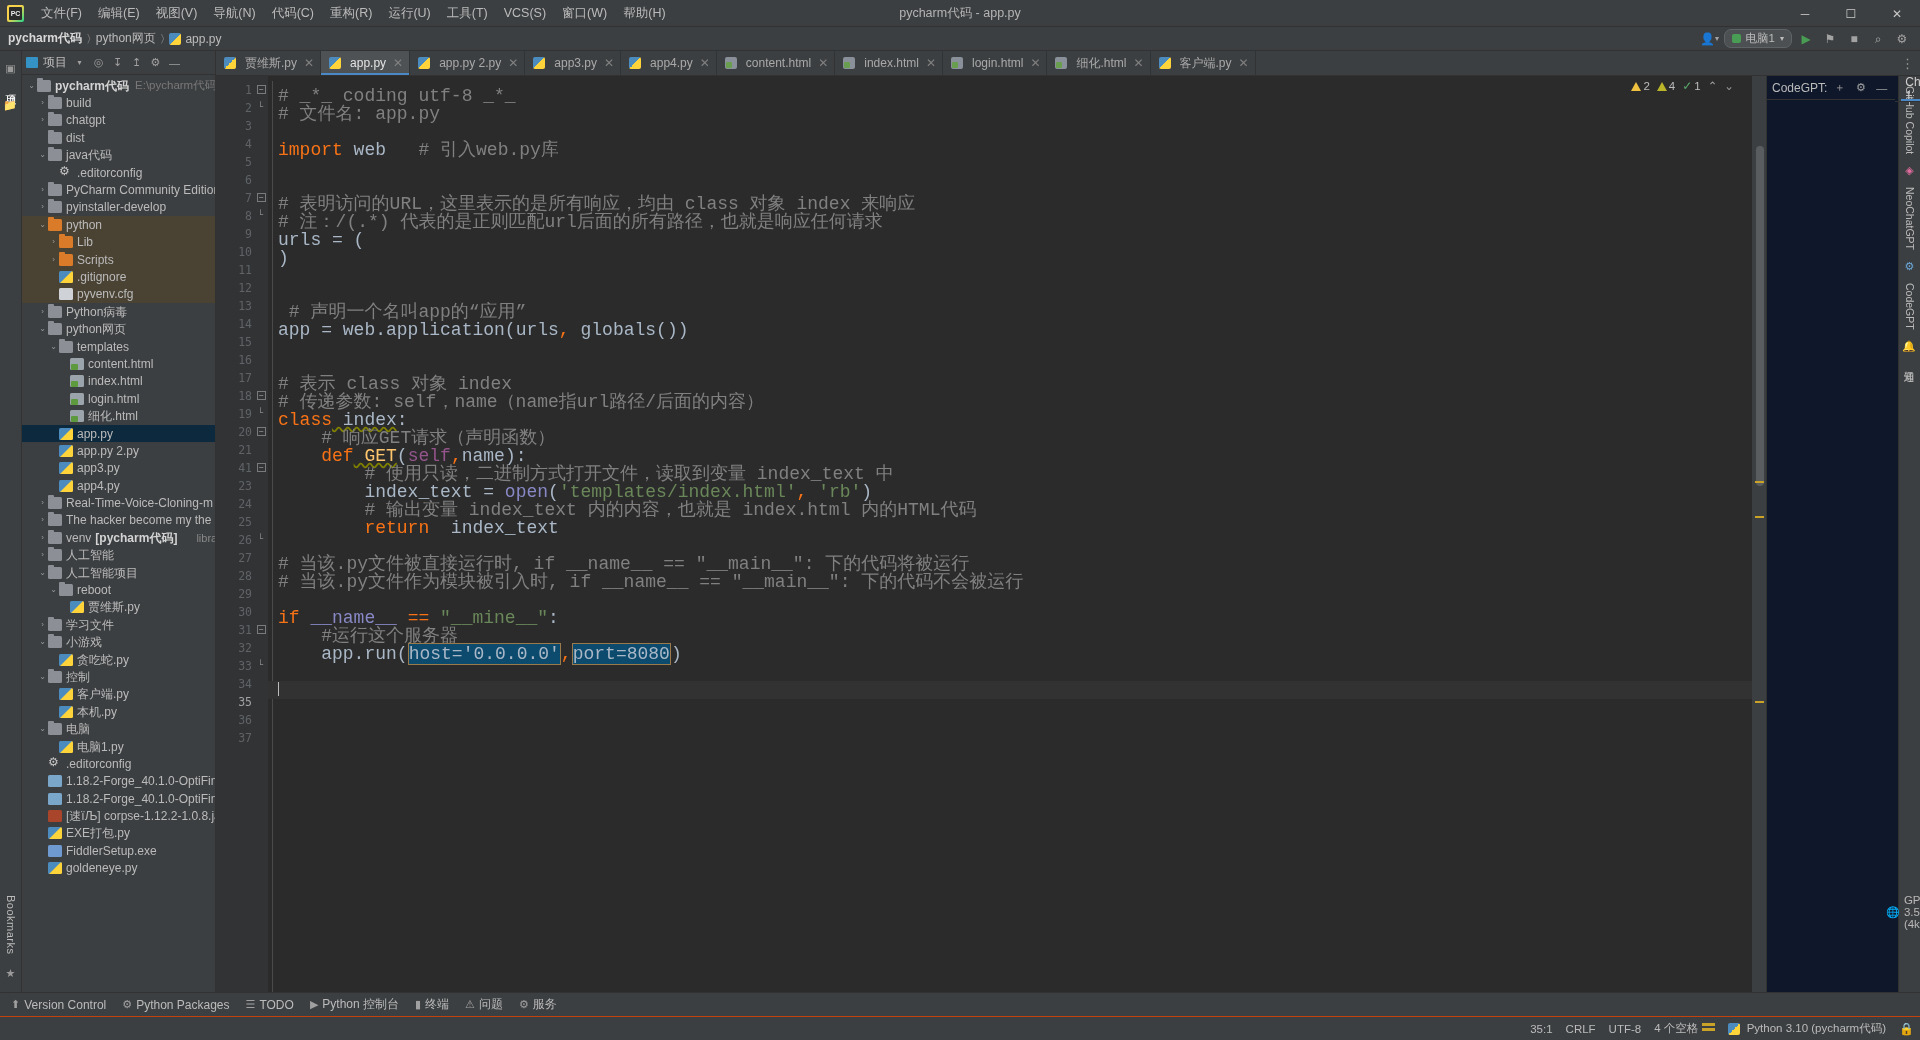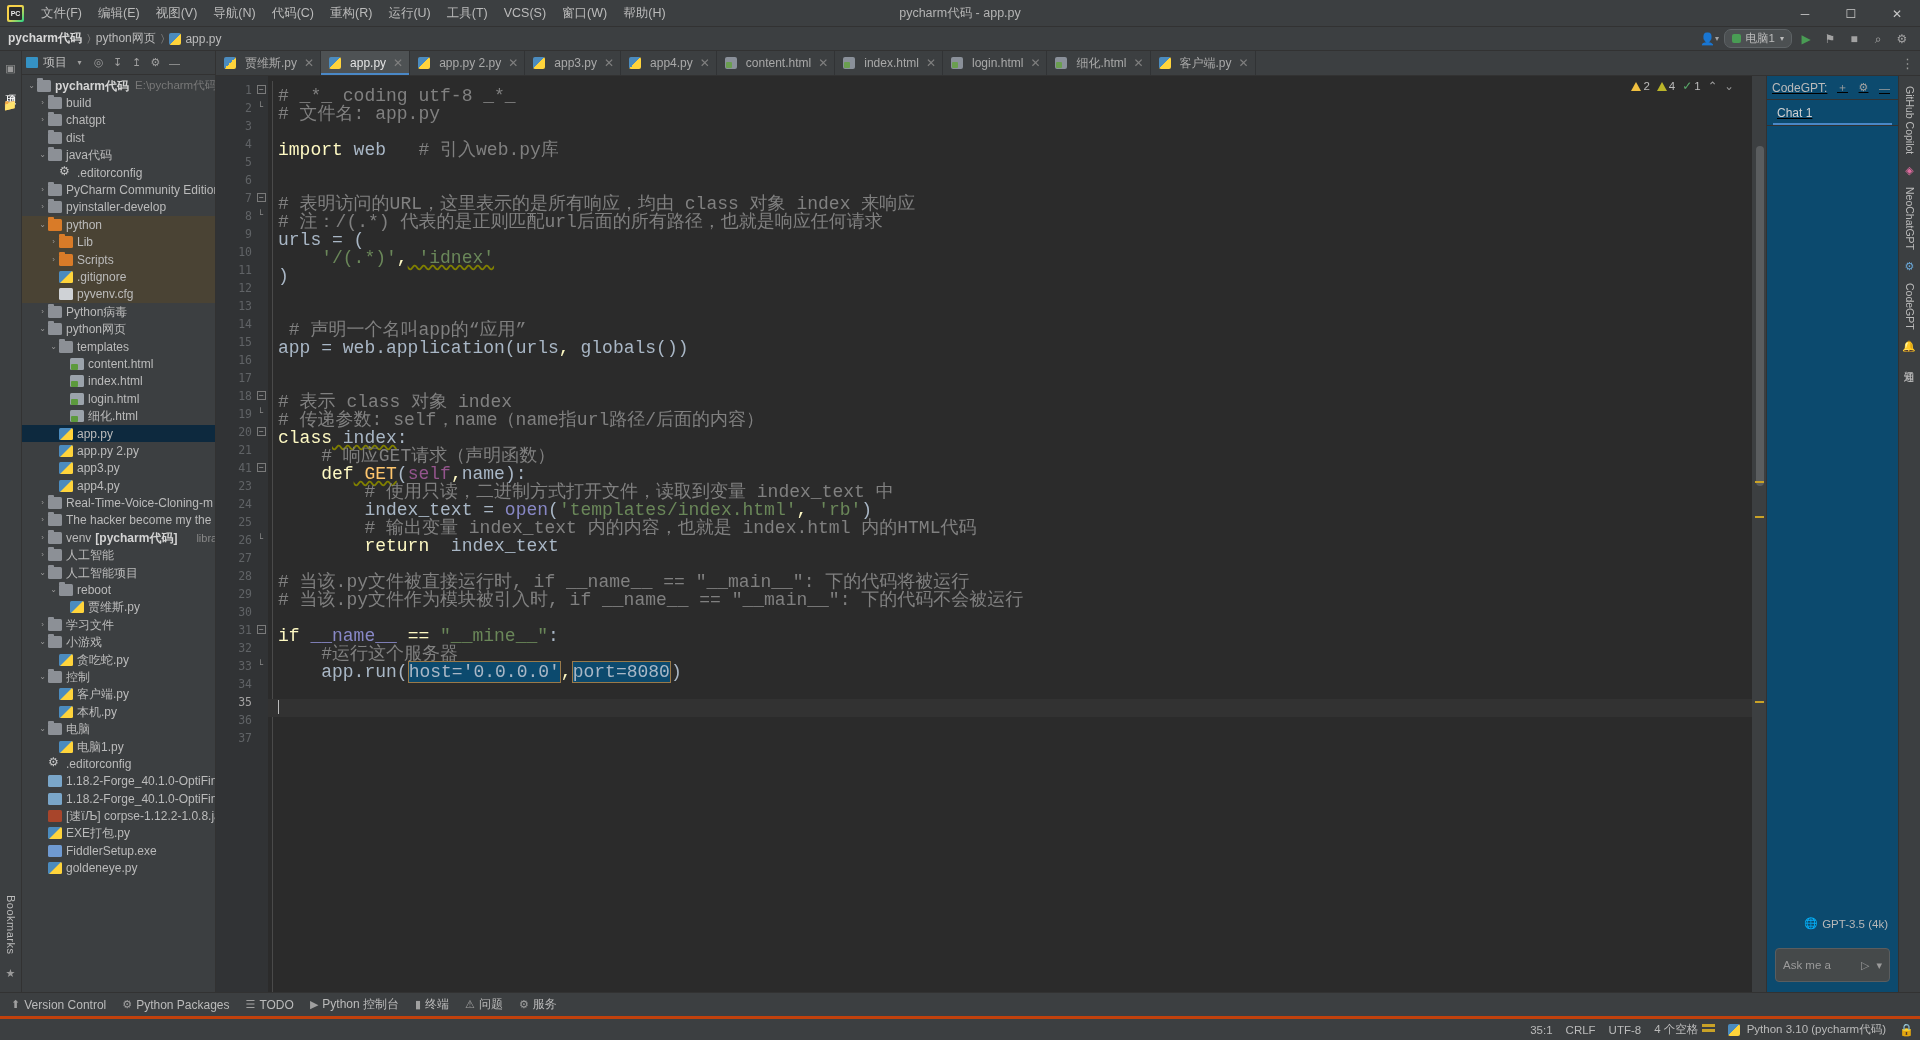--- a/index.html
+++ b/index.html
@@ -225,21 +225,21 @@
     height: 18px; line-height: 18px; white-space: pre; padding-left: 10px;
     position: relative;
   }
   .cline.cur { background: #323232; }
   .fold-line {
     position: absolute; left: 4px; top: 5px; bottom: 0; width: 1px;
     background: #4a4a4a;
   }
   
   .cm { color: #808080; }       
-  .kw { color: #fef9c3; }       
+  .kw { color: #f97316; }       
   .st { color: #6a8759; }       
   .fn { color: #ffc66d; }       
   .id { color: #a9b7c6; }
   .self { color: #94558d; }
   .pred { color: #8888c6; }
   .err { text-decoration: underline wavy #808000; text-decoration-skip-ink: none; }
   .hl-orange { background: #0c4a6e; border: 1px solid #9a7a4a; }
   .caret {
     display: inline-block; width: 1px; height: 14px; background: #bbbbbb;
     vertical-align: middle; position: relative; top: -1px;
@@ -269,22 +269,22 @@
     border-right: 5px solid transparent; border-bottom: 9px solid #f0c040;
   }
   .warn-tri2 {
     width: 0; height: 0; border-left: 5px solid transparent;
     border-right: 5px solid transparent; border-bottom: 9px solid #bbb529;
   }
   .ok-check { color: #59a869; font-size: 12px; }
 
   
   .chat-panel {
-    width: 132px; flex: 0 0 132px; background: #0c4a6e; display: flex;
-    flex-direction: column; border-left: 1px solid #323232; position: relative; text-decoration: underline;
+    width: 132px; flex: 0 0 132px; background: #0f172a; display: flex;
+    flex-direction: row; border-left: 1px solid #323232; position: relative;
   }
   .chat-head {
     height: 24px; flex: 0 0 24px; display: flex; align-items: center;
     padding: 0 5px; gap: 4px; font-size: 12px; color: #bbbbbb;
     border-bottom: 1px solid #323232;
   }
   .chat-head-title { flex: 1 1 auto; }
   .chat-tab {
     height: 26px; flex: 0 0 26px; display: flex; align-items: center;
     padding: 0 10px; font-size: 12px; color: #d0d0d0; position: relative;
@@ -330,21 +330,21 @@
   }
   .bb-item {
     display: flex; align-items: center; gap: 4px; padding: 2px 7px;
     white-space: nowrap;
   }
   .bb-ico { font-size: 11px; color: #a0a0a0; }
 
   
   .statusbar {
     height: 24px; flex: 0 0 24px; background: #3c3f41; display: flex;
-    align-items: center; border-top: 3px solid #c2410c; font-size: 11.5px;
+    align-items: center; border-top: 1px solid #c2410c; font-size: 11.5px;
     color: #bbbbbb; padding: 0 6px;
   }
   .sb-left { display: flex; align-items: center; gap: 4px; }
   .sb-right { margin-left: auto; display: flex; align-items: center; gap: 13px; }
   .sb-item { white-space: nowrap; }
   .lock-ico { font-size: 12px; color: #a0a0a0; }
   .indent-ico {
     width: 13px; height: 11px; display: inline-block;
     background: linear-gradient(180deg,#c9a227 0 3px,transparent 3px 100%);
     position: relative; vertical-align: middle;
@@ -765,21 +765,20 @@
           <div class="fold-line"></div>
         <div class="cline"><span class="cm"># _*_ coding utf-8 _*_</span></div>
             <div class="cline"><span class="cm"># 文件名: app.py</span></div>
             <div class="cline"></div>
             <div class="cline"><span class="kw">import</span><span class="id"> web</span><span class="cm">   # 引入web.py库</span></div>
             <div class="cline"></div>
             <div class="cline"></div>
             <div class="cline"><span class="cm"># 表明访问的URL，这里表示的是所有响应，均由 class 对象 index 来响应</span></div>
             <div class="cline"><span class="cm"># 注：/(.*) 代表的是正则匹配url后面的所有路径，也就是响应任何请求</span></div>
             <div class="cline"><span class="id">urls = (</span></div>
-            <div class="cline"><span class="st">    '/(.*)'</span><span class="kw">,</span><span class="st err"> 'idnex'</span></div>
             <div class="cline"><span class="id">)</span></div>
             <div class="cline"></div>
             <div class="cline"></div>
             <div class="cline"><span class="cm"> # 声明一个名叫app的“应用”</span></div>
             <div class="cline"><span class="id">app = web.application(urls</span><span class="kw">,</span><span class="id"> globals())</span></div>
             <div class="cline"></div>
             <div class="cline"></div>
             <div class="cline"><span class="cm"># 表示 class 对象 index</span></div>
             <div class="cline"><span class="cm"># 传递参数: self，name（name指url路径/后面的内容）</span></div>
             <div class="cline"><span class="kw">class</span><span class="id err"> index</span><span class="id">:</span></div>

